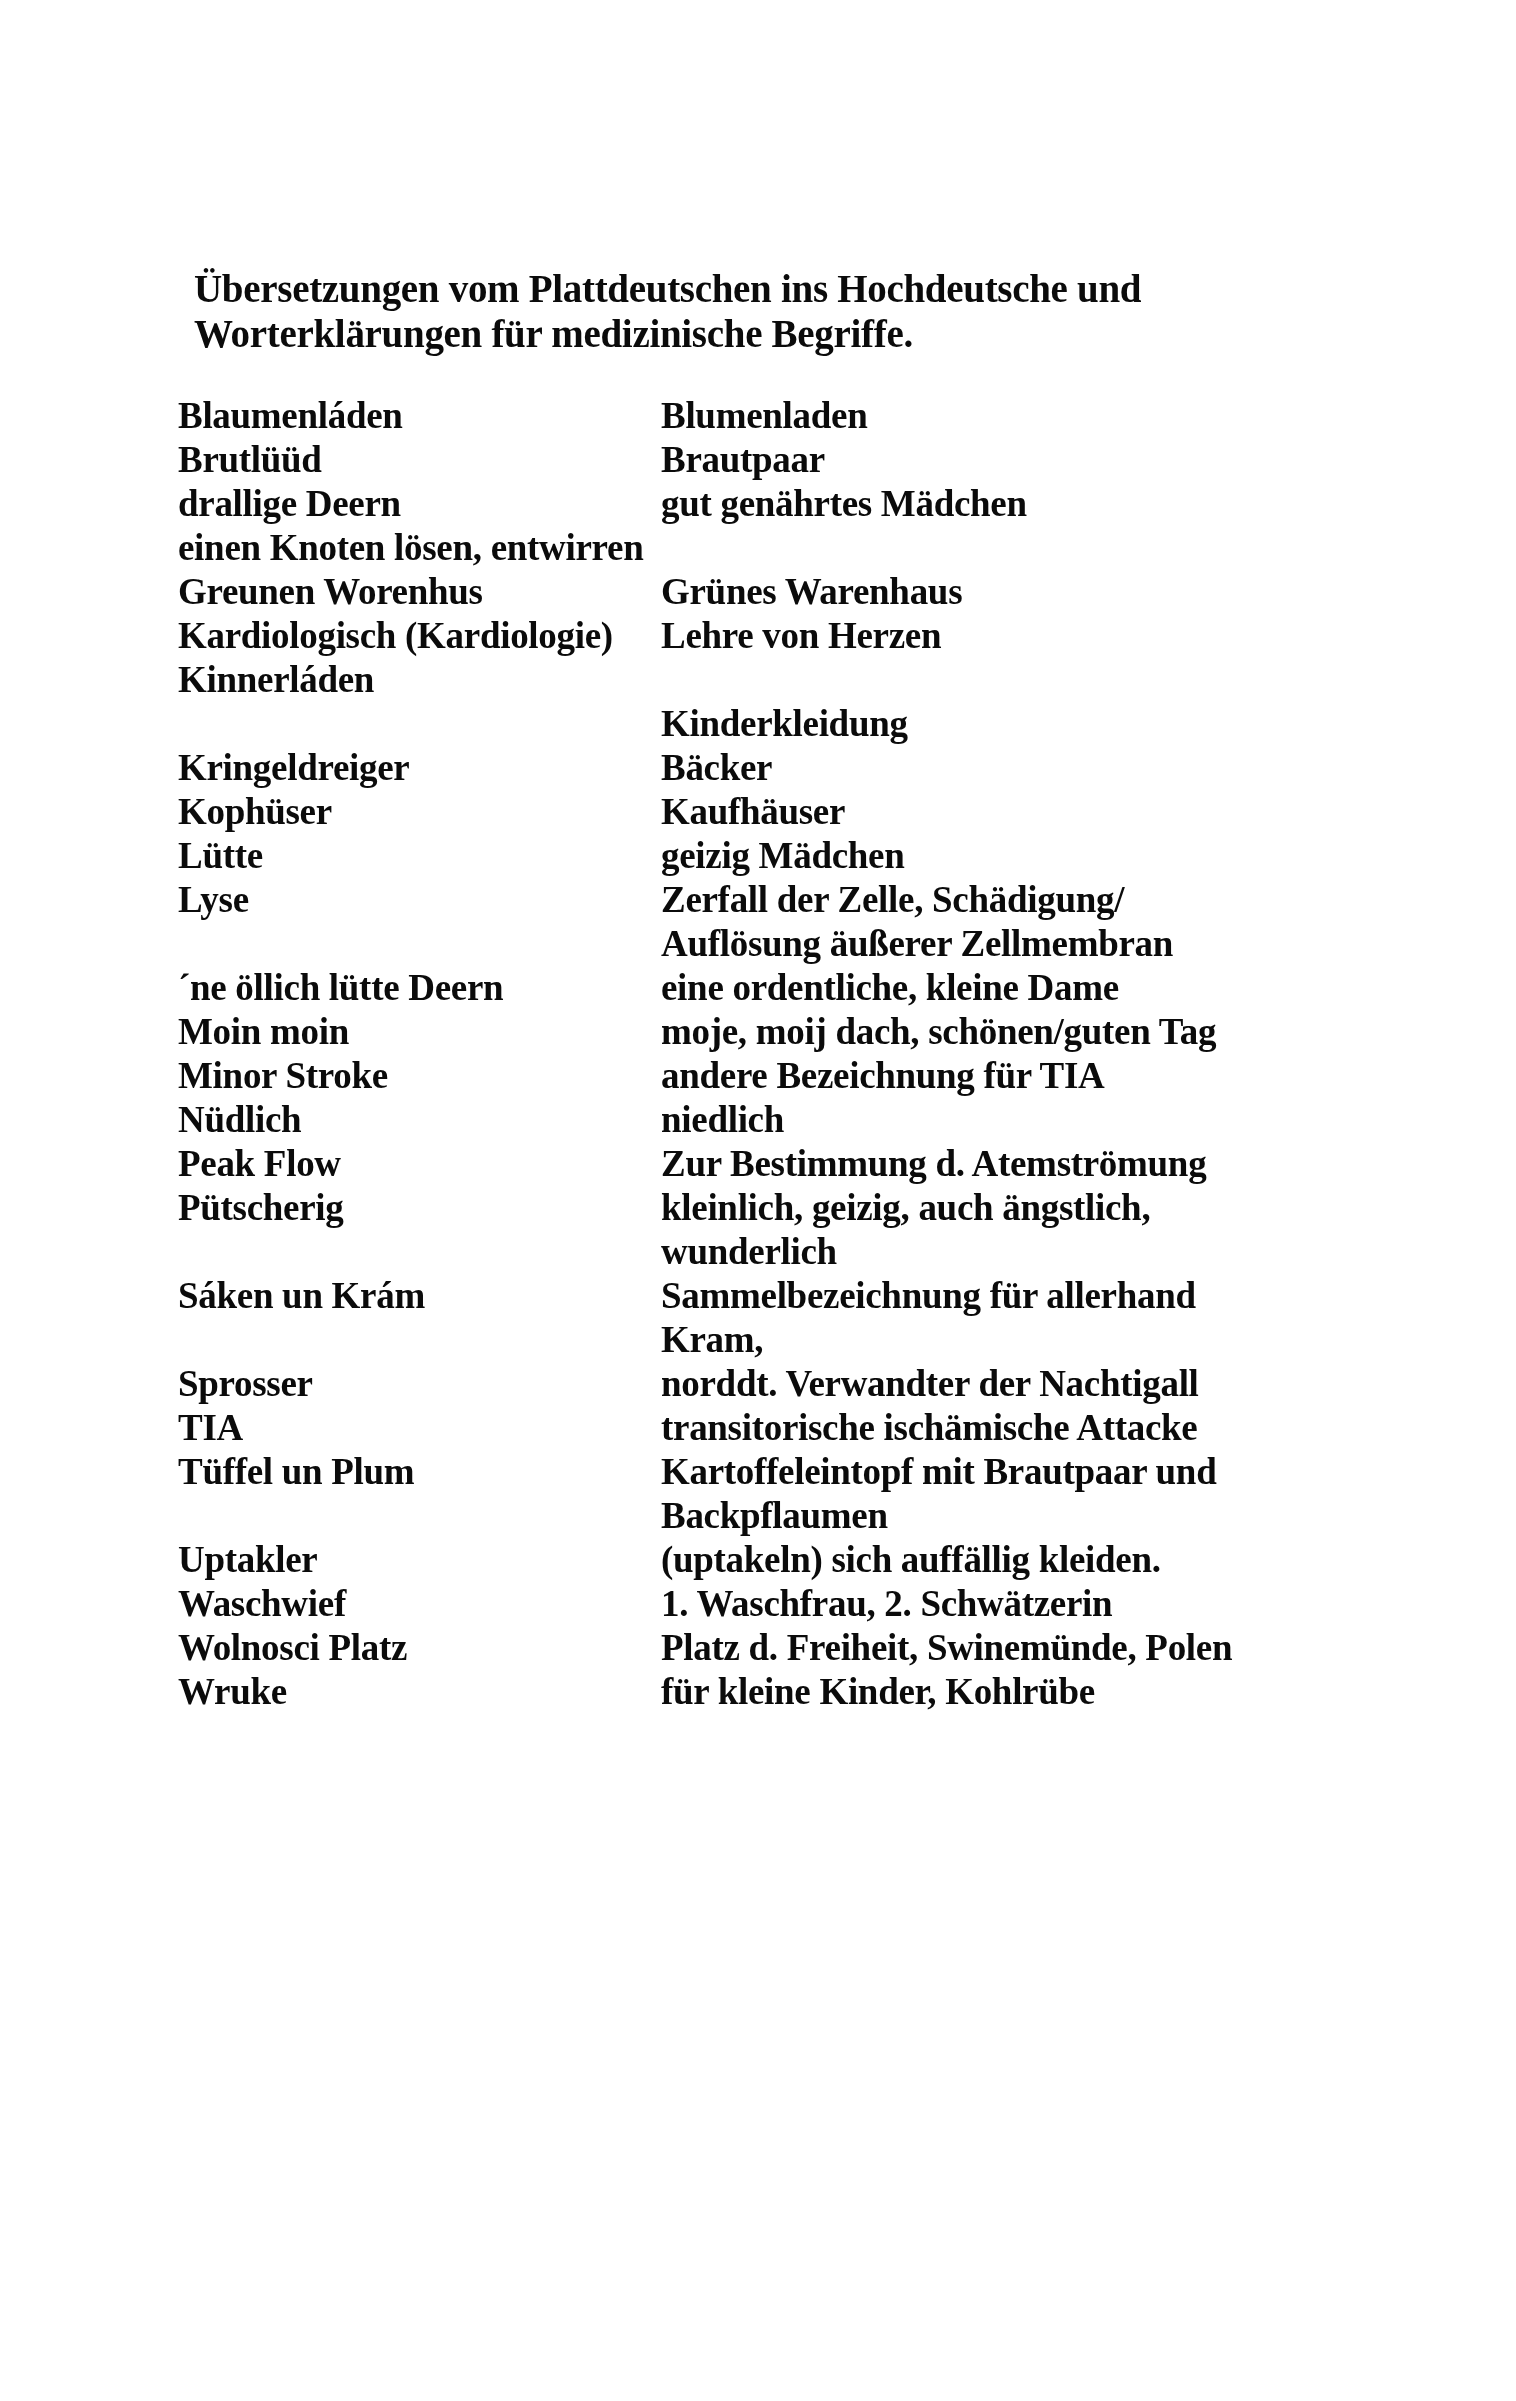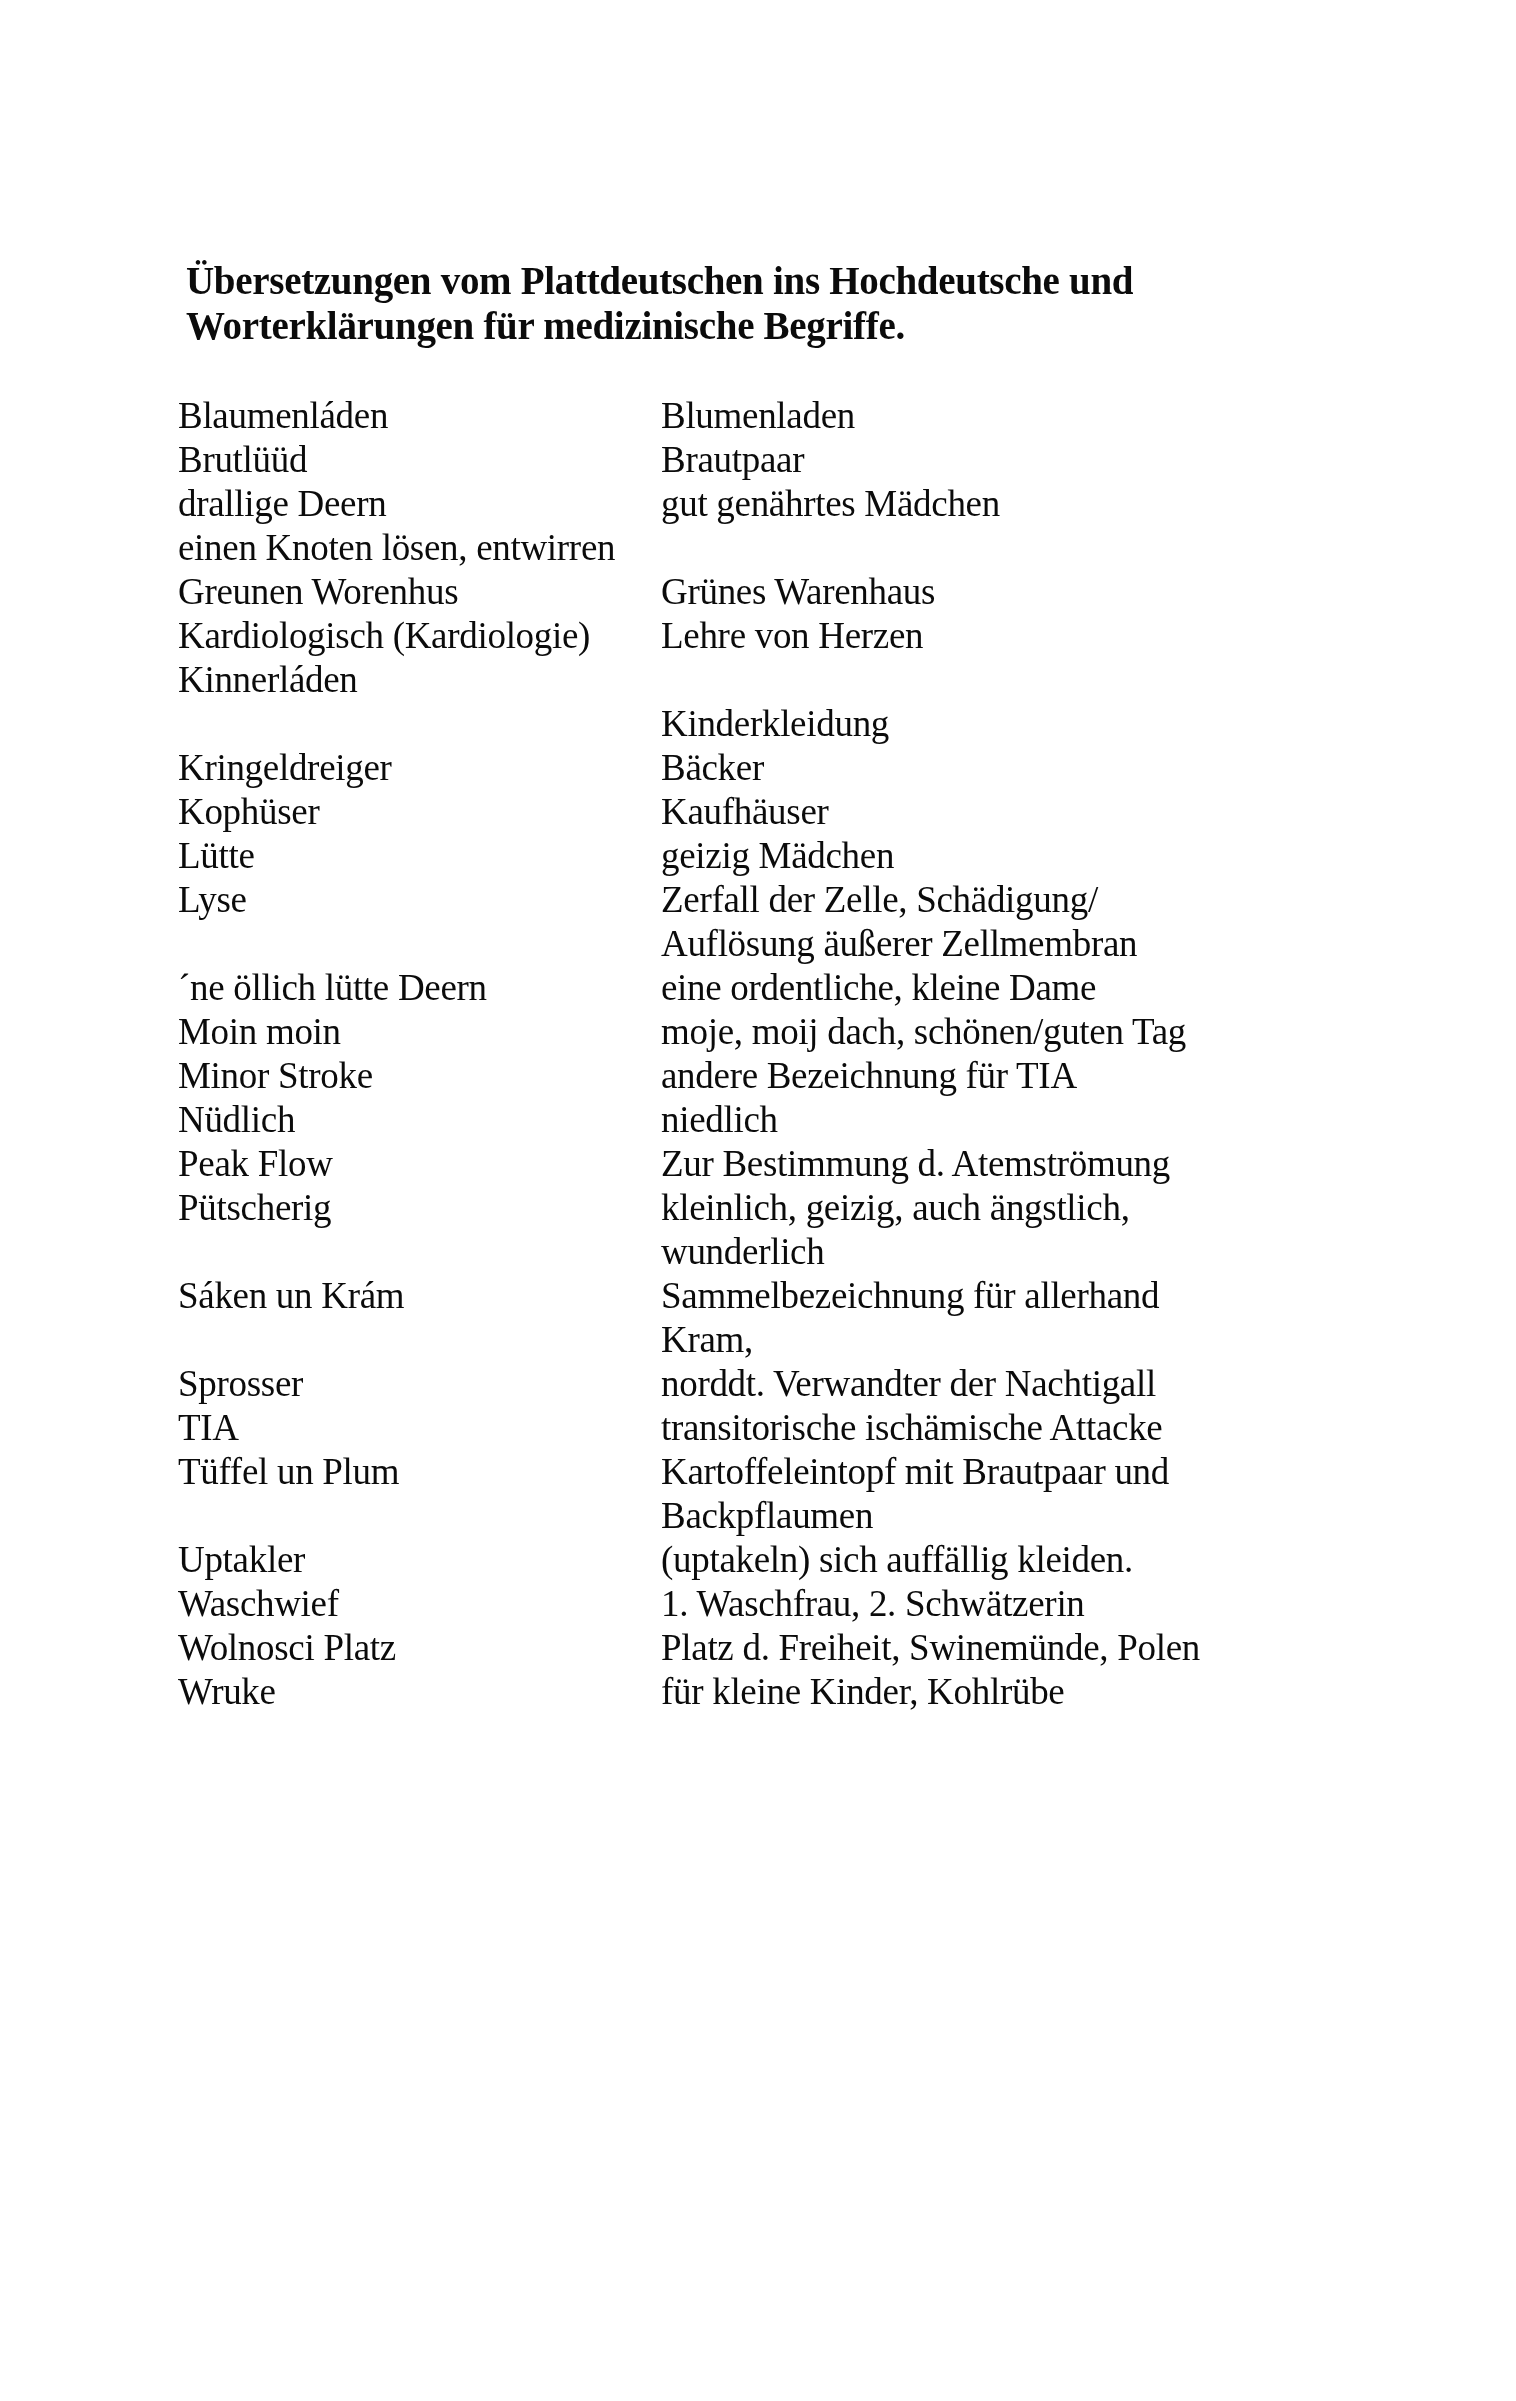--- a/index.html
+++ b/index.html
@@ -11,40 +11,41 @@
     position: relative;
     width: 1517px;
     height: 2401px;
     font-family: "Liberation Serif", "DejaVu Serif", serif;
     color: #0b0b0b;
   }
   .page-title {
     position: absolute;
     left: 178px;
     top: 250px;
-    margin: 8px;
+    margin: 16px;
     font-size: 39px;
     font-weight: bold;
     line-height: 45px;
     letter-spacing: -0.3px;
     white-space: nowrap;
   }
   .glossary {
     position: absolute;
     left: 178px;
     top: 394px;
     width: 1188px;
   }
   .row {
     display: grid;
     grid-template-columns: 483px 1fr;
     font-size: 37px;
     line-height: 44px;
     letter-spacing: -0.3px;
     white-space: nowrap;
+    font-weight: bold;
   }
 </style>
 </head>
 <body>
 
 <h1 class="page-title"><span>Übersetzungen vom Plattdeutschen ins Hochdeutsche und</span><br><span>Worterklärungen für medizinische Begriffe.</span></h1>
 
 <div class="glossary" id="glossary">
     <div class="row">
       <span class="term">Blaumenláden</span>

